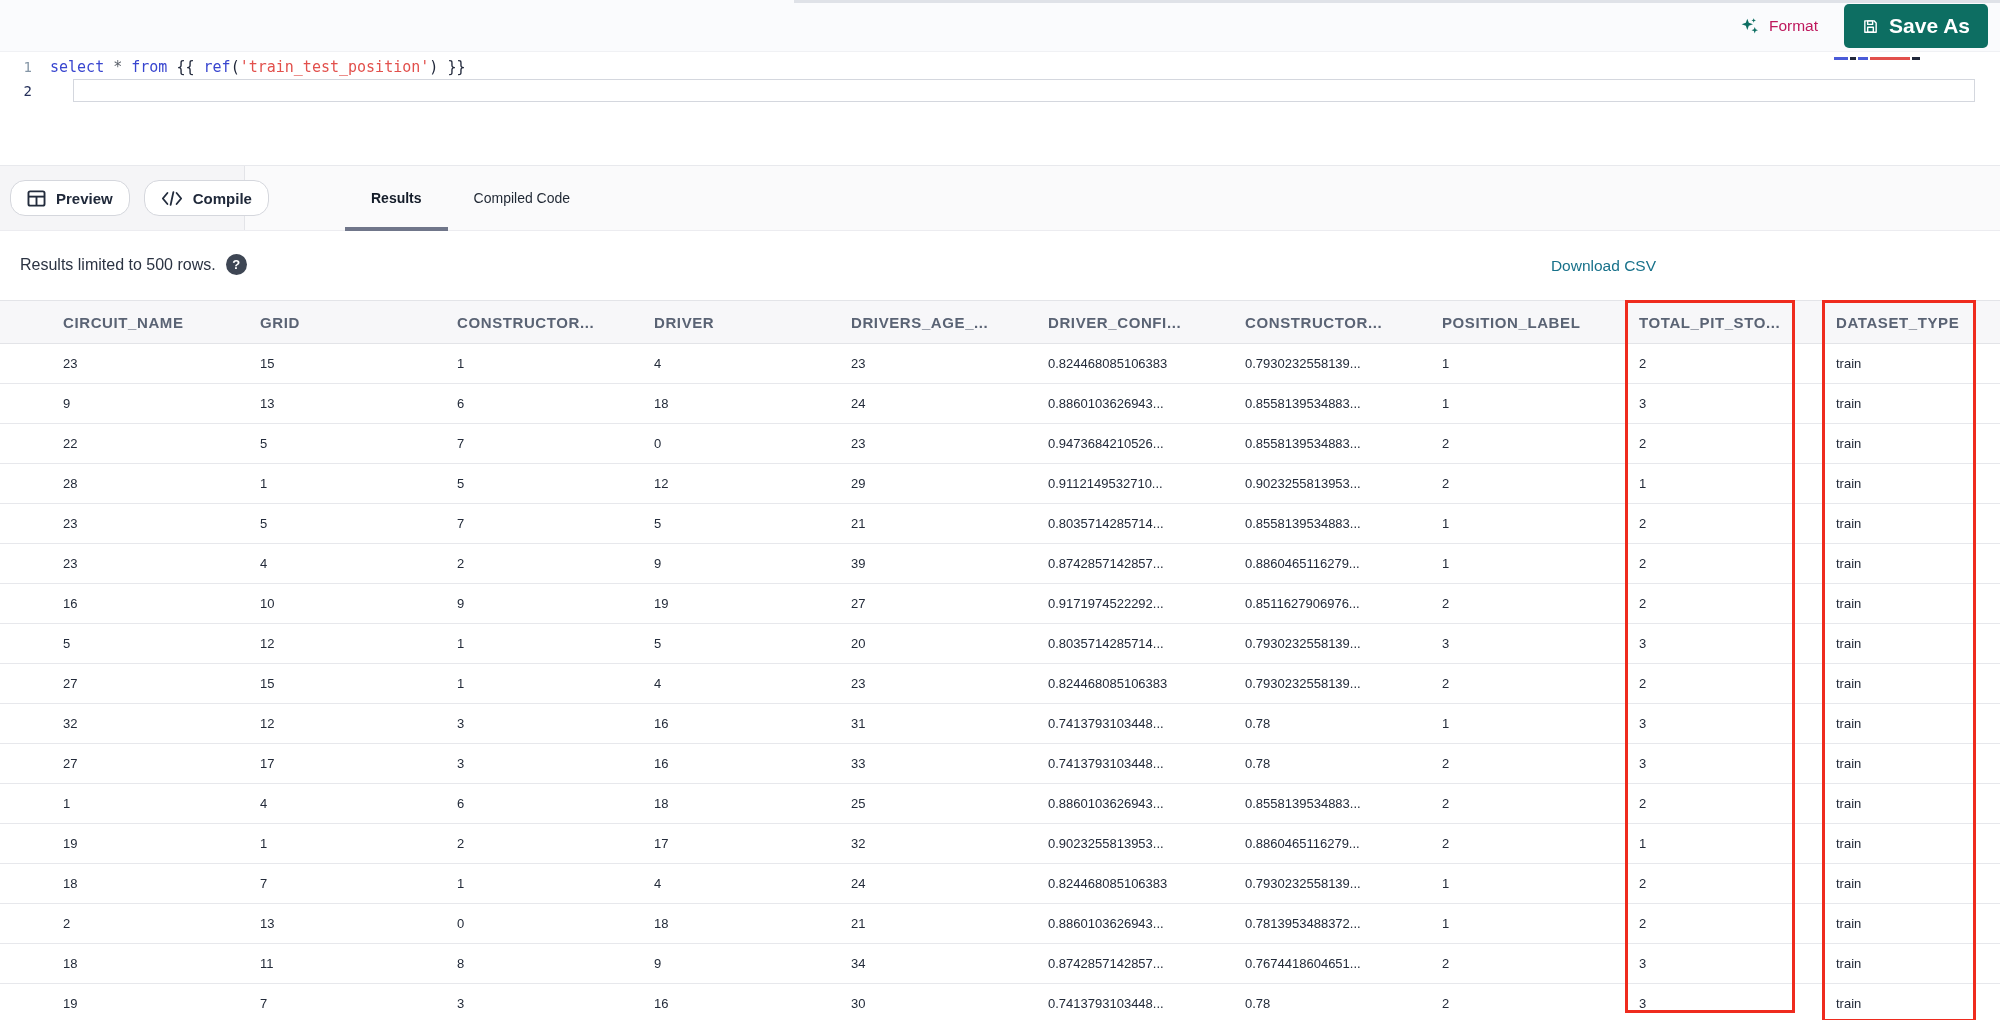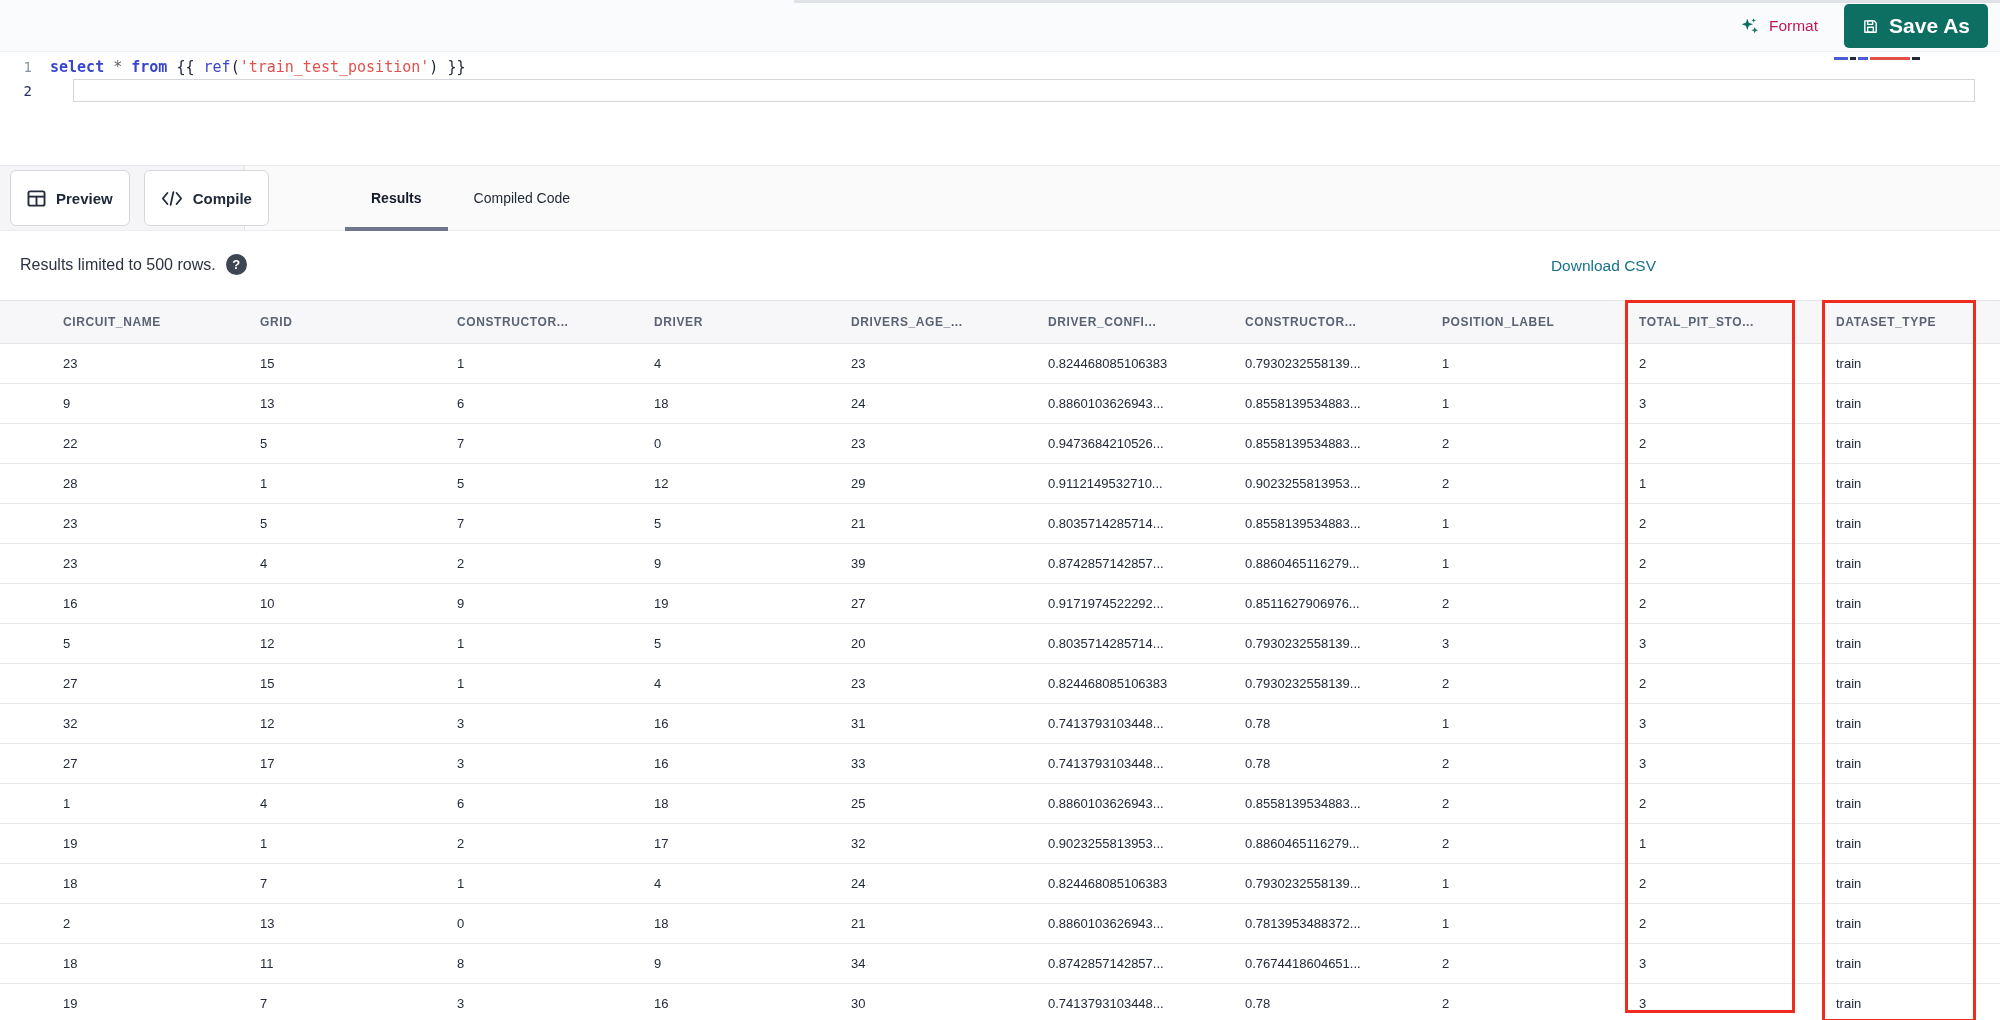--- a/index.html
+++ b/index.html
@@ -14,53 +14,53 @@
   .saveas-btn { display:flex; align-items:center; gap:10px; background:#0d6e62; color:#ffffff; font-size:21px; font-weight:700;
                 border:none; border-radius:5px; padding:10px 18px; cursor:pointer; }
 
   
   .editor { position:absolute; top:53px; left:0; width:2000px; height:112px; background:#ffffff; }
   .editor-line { position:absolute; left:0; height:24px; display:flex; align-items:center; font-family:"DejaVu Sans Mono", monospace; font-size:15px; }
   .gutter { width:50px; text-align:right; padding-right:18px; font-size:14px; }
   .ln-muted { color:#8596a6; }
   .ln-active { color:#25305a; }
   .code-text { white-space:pre; }
-  .tok-kw   { color:#3845cf;font-weight:bold; }
+  .tok-kw   { color:#3845cf; }
   .tok-op   { color:#5a6069; }
   .tok-punct{ color:#21283b; }
   .tok-fn   { color:#3845cf; }
   .tok-str  { color:#e2504c; }
   .active-line-box { position:absolute; left:73px; top:26px; width:1902px; height:23px; border:1px solid #d4d7de; background:#fff; }
   .minimap { position:absolute; right:36px; top:2px; width:130px; height:6px; display:flex; align-items:center; gap:2px; }
   .minimap span { height:3px; display:inline-block; }
 
   
   .strip { position:absolute; top:165px; left:0; width:2000px; height:66px; background:#fafafb; border-top:1px solid #e8e9ed; border-bottom:1px solid #ececf0; }
   .strip-left { position:absolute; left:0; top:0; width:245px; height:100%; background:#f5f5f7; border-right:1px solid #e3e4e8;
                 display:flex; align-items:center; gap:14px; padding-left:10px; }
-  .ui-btn { display:flex; align-items:center; gap:10px; background:#ffffff; border:1px solid #d5d7dd; border-radius:6px;
-            height:56px; padding:0 16px; font-size:15px; color:#20293a; font-weight:700; cursor:pointer; font-family:"Liberation Sans",sans-serif; }
+  .ui-btn { display:flex; align-items:center; gap:10px; background:#ffffff; border:1px solid #d5d7dd; border-radius:15px;
+            height:36px; padding:0 16px; font-size:15px; color:#20293a; font-weight:700; cursor:pointer; font-family:"Liberation Sans",sans-serif; }
   .tabs { position:absolute; left:345px; top:0; height:100%; display:flex; }
   .tab { position:relative; height:100%; display:flex; align-items:center; padding:0 26px; font-size:14px; color:#1f2733; cursor:pointer; }
   .tab.active { font-weight:700; color:#141c29; }
   .tab.active::after { content:""; position:absolute; left:0; right:0; bottom:-1px; height:4px; background:#70768a; }
 
   
   .info-bar { position:absolute; top:232px; left:0; width:1674px; height:68px; background:#ffffff; }
   .info-left { position:absolute; left:20px; top:22px; display:flex; align-items:center; gap:10px; }
   .info-text { font-size:16px; color:#2b3342; }
   .help-icon { width:21px; height:21px; border-radius:50%; background:#3e4654; color:#fff; font-size:13px; font-weight:700;
                display:flex; align-items:center; justify-content:center; cursor:pointer; }
   .download-link { position:absolute; right:18px; top:25px; color:#17718a; font-size:15.5px; cursor:pointer; }
 
   
   .rtable { position:absolute; top:300px; left:0; width:2000px; }
   .thead { display:grid; grid-template-columns:repeat(10,197px); padding-left:47px; height:44px; background:#f7f7f9;
            border-top:1px solid #e3e4e8; border-bottom:1px solid #e3e4e8; }
-  .hcell { display:flex; align-items:center; padding-left:16px; font-size:12px; font-weight:700; letter-spacing:0.6px; color:#5a6374; white-space:nowrap; overflow:hidden; }
+  .hcell { display:flex; align-items:center; padding-left:16px; font-size:15px; font-weight:700; letter-spacing:0.6px; color:#5a6374; white-space:nowrap; overflow:hidden; }
   .trow { display:grid; grid-template-columns:repeat(10,197px); padding-left:47px; height:40px; border-bottom:1px solid #e7e8ec; background:#fff; }
   .tcell { display:flex; align-items:center; padding-left:16px; font-size:13px; color:#232b3a; white-space:nowrap; overflow:hidden; }
 
   
   .hl-box { position:absolute; border:3px solid #ef2b1e; z-index:5; pointer-events:none; }
   .hl-box-1 { left:1625px; top:300px; width:170px; height:713px; }
   .hl-box-2 { left:1822px; top:300px; width:154px; height:722px; }
 
   svg { display:block; }
 </style>

